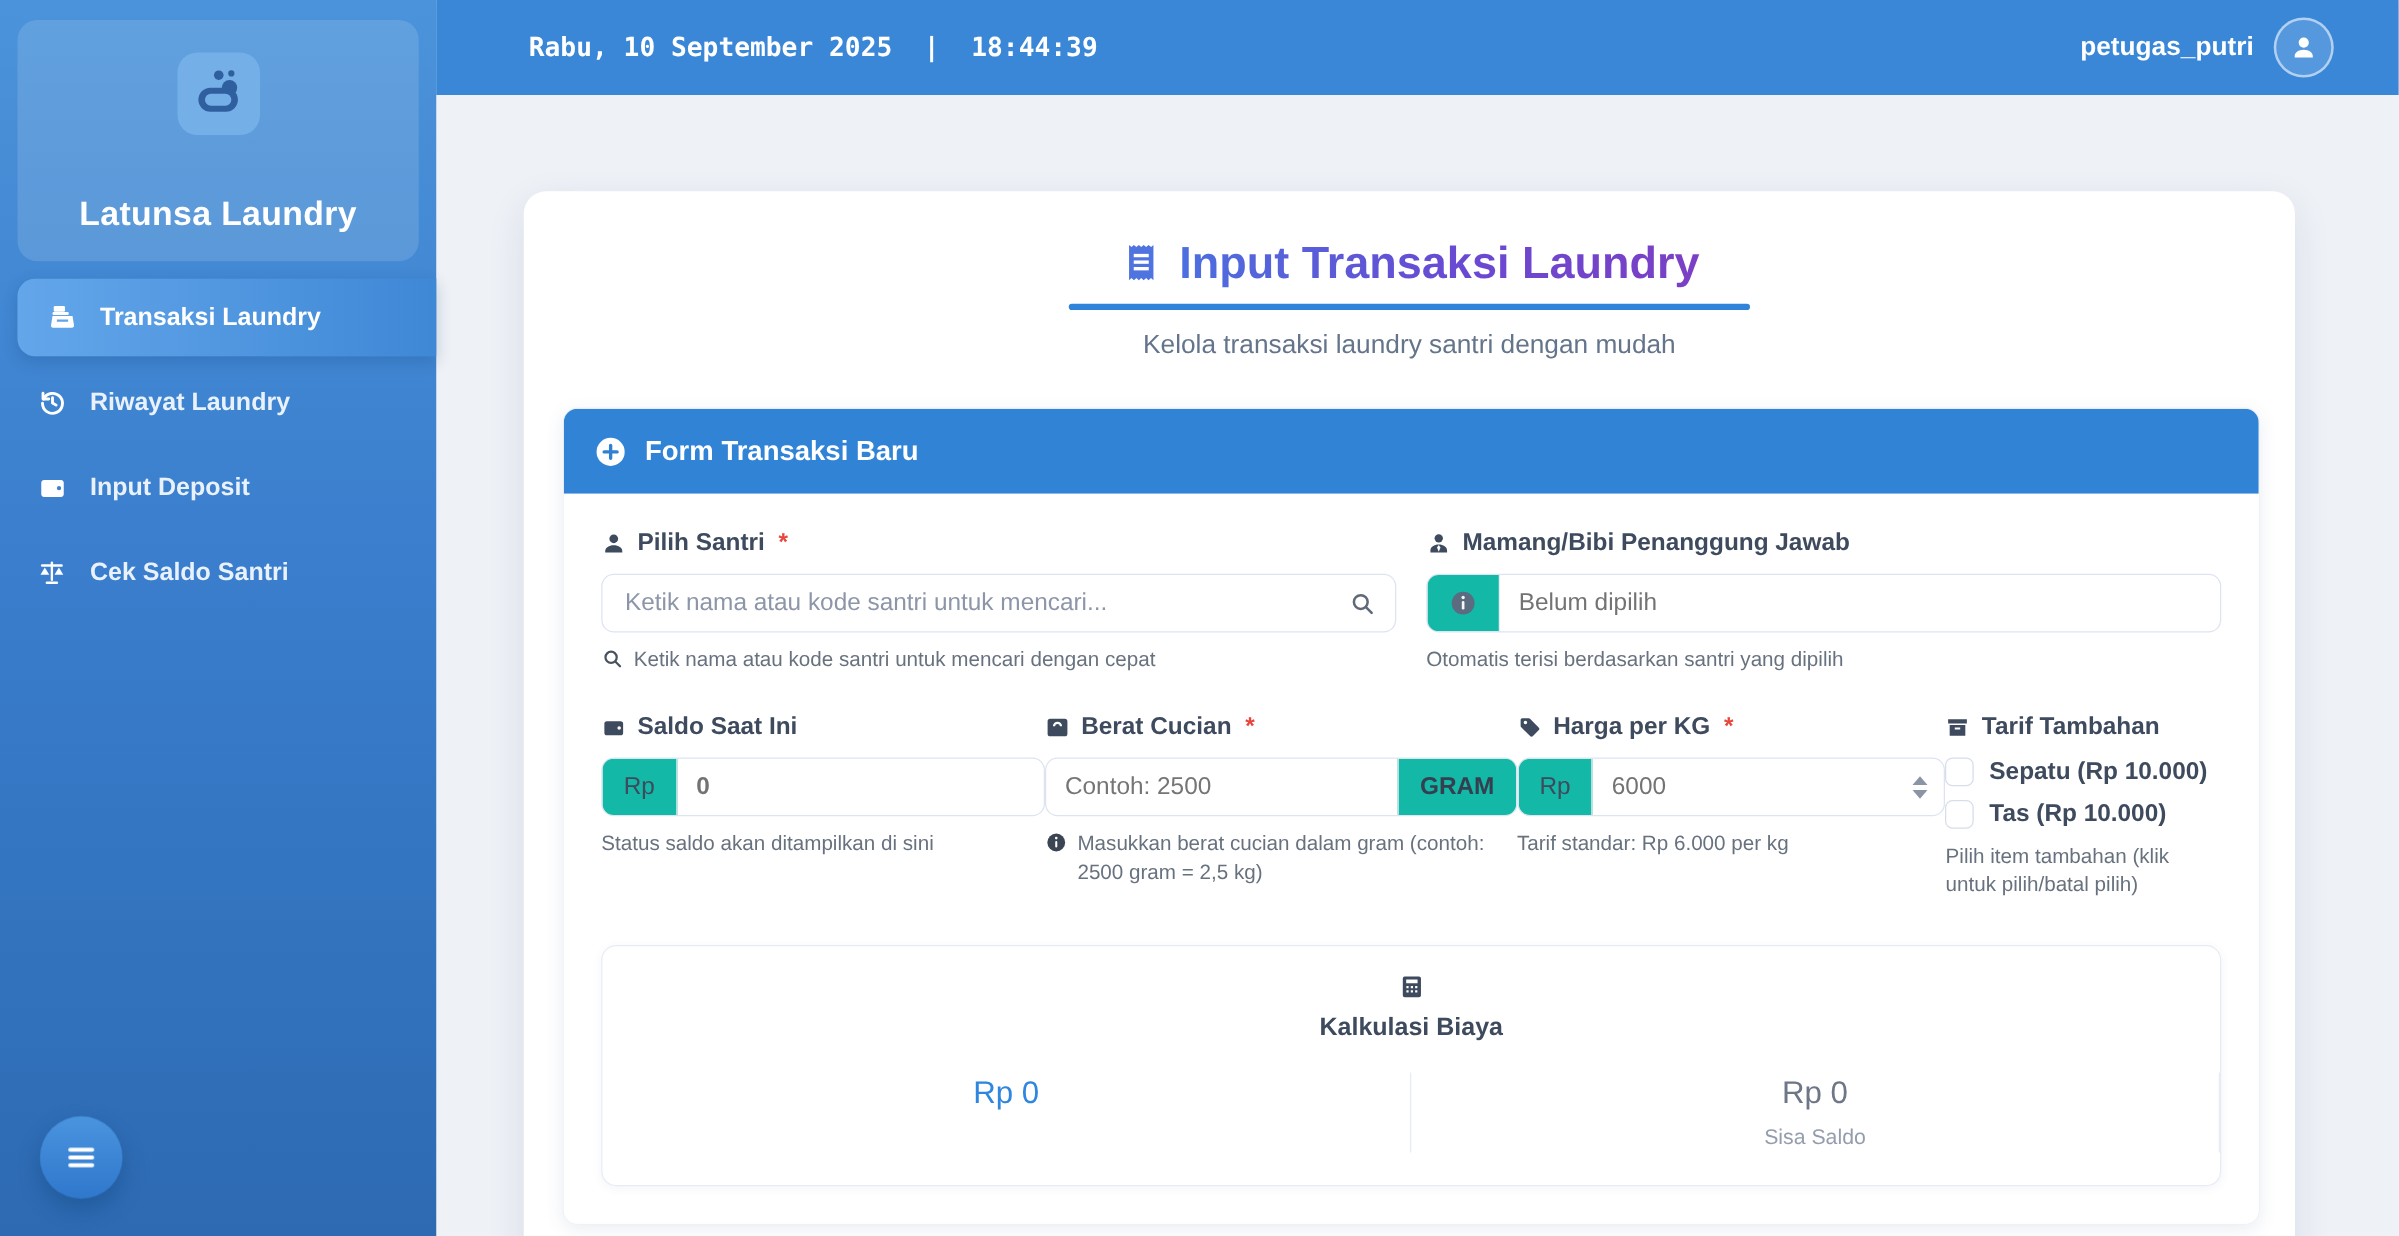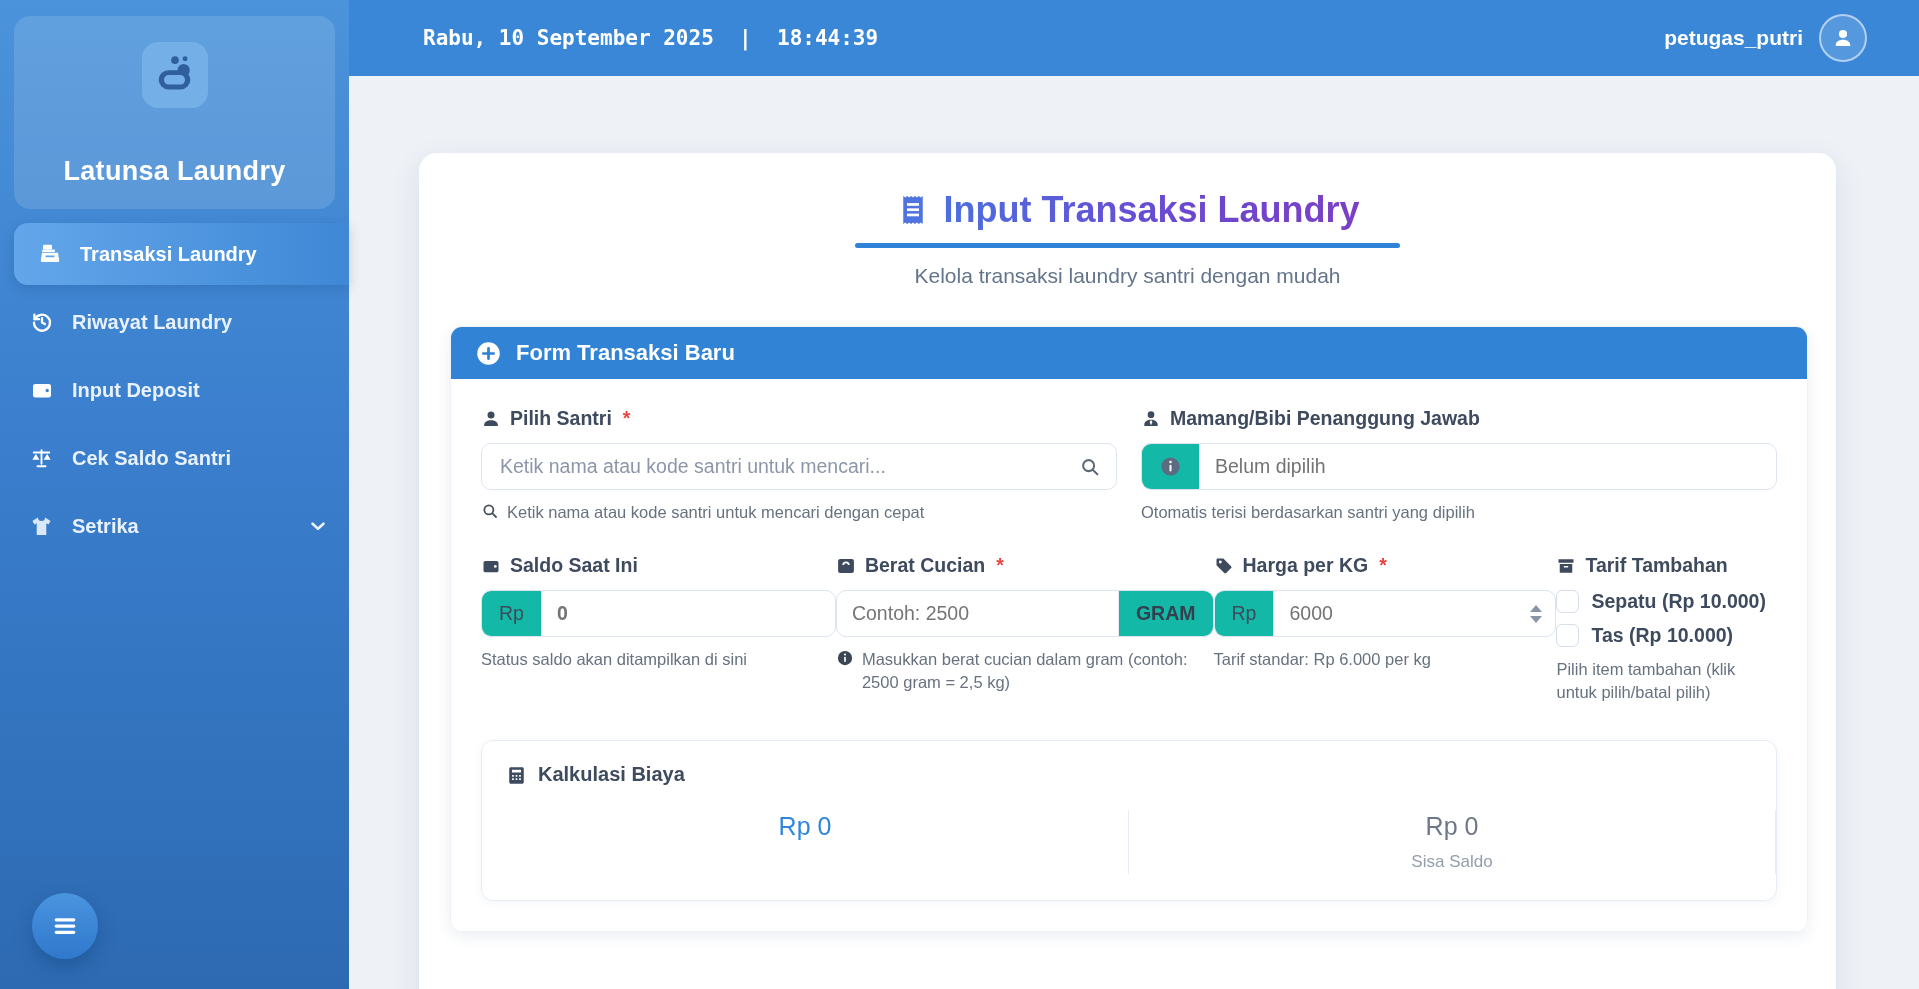--- a/index.html
+++ b/index.html
@@ -83,21 +83,21 @@
   .title-underline { width:545px; height:5px; background:#2f83d9; border-radius:3px; margin:12px auto 0; }
   .subtitle { margin:16px 0 0; color:#64748b; font-size:21px; }
 
   
   .form-card {
     margin:38px 28px 0 31px; border-radius:12px; overflow:hidden;
     border:1px solid #eef1f6; box-shadow:0 4px 14px rgba(60,90,140,.10);
   }
   .form-header {
     background:#3183d6; color:#fff; font-size:22px; font-weight:bold;
-    display:flex; align-items:center; gap:14px; padding:0 24px; height:52px;
+    display:flex; align-items:center; gap:14px; padding:0 24px; height:68px;
   }
   .form-body { background:#fff; padding:26px 30px 30px; }
 
   .grid-2 { display:grid; grid-template-columns:1fr 1fr; gap:24px; }
   .grid-4 { display:grid; grid-template-columns:1fr 1fr 1fr 1fr; margin-top:28px; }
 
   .field-label {
     display:flex; align-items:center; gap:9px; margin:2px 0 13px;
     font-size:19.5px; font-weight:bold; color:#3e4a5d;
   }
@@ -143,21 +143,21 @@
   .checkbox {
     width:23px; height:23px; flex:0 0 23px; background:#fff; cursor:pointer;
     border:1.5px solid #d6deea; border-radius:6px;
   }
   .check-label { font-size:19.5px; color:#3e4a5d; font-weight:600; }
 
   .calc-card {
     margin-top:36px; border:1px solid #e7ecf4; border-radius:12px;
     box-shadow:0 2px 8px rgba(60,90,140,.06); padding:22px 0 26px; background:#fff;
   }
-  .calc-title { display:flex; align-items:flex-end; gap:11px; font-size:20px; font-weight:600; color:#3e4a5d; padding:0 24px; }
+  .calc-title { display:flex; align-items:center; gap:11px; font-size:20px; font-weight:600; color:#3e4a5d; padding:0 24px;flex-direction:column; }
   .calc-values { display:flex; margin-top:24px; }
   .calc-col { flex:1; text-align:center; border-right:1px solid #e7ecf4; padding:2px 0; }
   .calc-value { font-size:25px; color:#6d7787; }
   .calc-col.total .calc-value { color:#2e86de; }
   .calc-label { margin-top:11px; font-size:17px; color:#949dac; }
 
   svg { display:block; }
 </style>
 </head>
 <body>
@@ -216,33 +216,20 @@
             <rect x="11.1" y="3" width="1.8" height="15" rx=".9"></rect>
             <rect x="7.2" y="18.4" width="9.6" height="2" rx="1"></rect>
             <rect x="3.6" y="5.2" width="16.8" height="1.9" rx=".95"></rect>
             <path d="M6.6 7.6l-3.4 5.6h6.8z"></path>
             <path d="M17.4 7.6l-3.4 5.6h6.8z"></path>
           </svg>
         </span>
         <span class="nav-label">Cek Saldo Santri</span>
       </div>
 
-      <div class="nav-item">
-        <span class="nav-icon">
-          <svg width="25" height="25" viewBox="0 0 24 24" fill="#dbe8f8">
-            <path d="M8.6 3.4L3.3 6.8l2 3.2 2.1-1.2v11.4h9.2V8.8l2.1 1.2 2-3.2-5.3-3.4a3.4 3.4 0 0 1-6.8 0z"></path>
-          </svg>
-        </span>
-        <span class="nav-label">Setrika</span>
-        <span class="nav-chevron">
-          <svg width="22" height="22" viewBox="0 0 24 24" fill="none" stroke="#eaf2fc" stroke-width="2.8" stroke-linecap="round" stroke-linejoin="round">
-            <path d="M6 9.5l6 5.5 6-5.5"></path>
-          </svg>
-        </span>
-      </div>
     </nav>
   </aside>
 
   <div class="main">
     <header class="topbar">
       <div class="datetime">Rabu, 10 September 2025  |  18:44:39</div>
       <div class="user-area">
         <span class="username">petugas_putri</span>
         <div class="avatar">
           <svg width="28" height="28" viewBox="0 0 24 24" fill="#fff">

